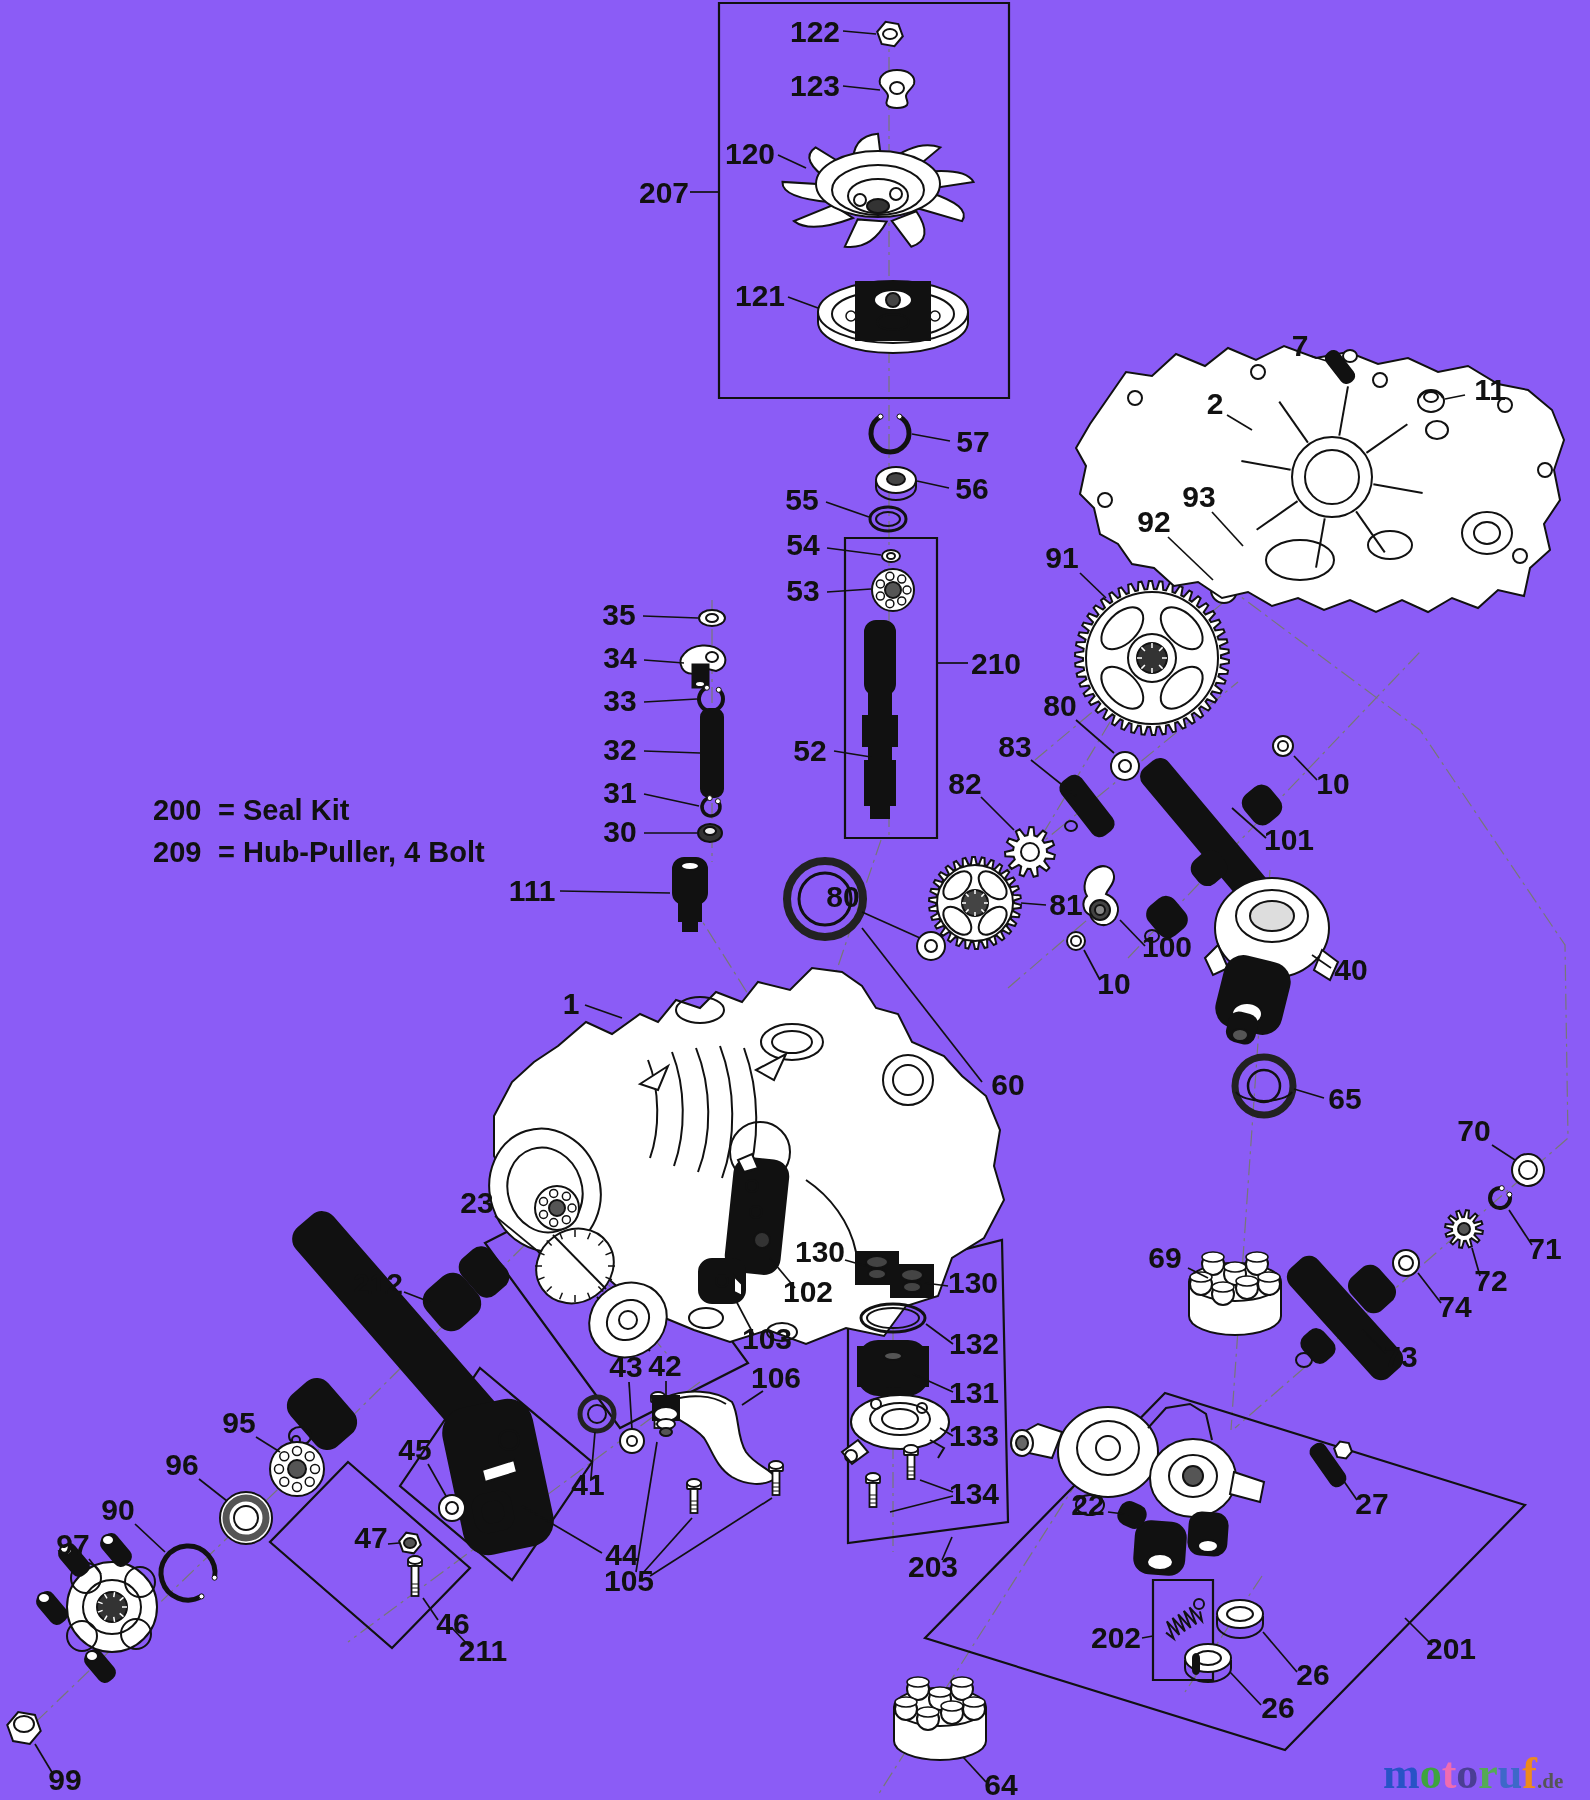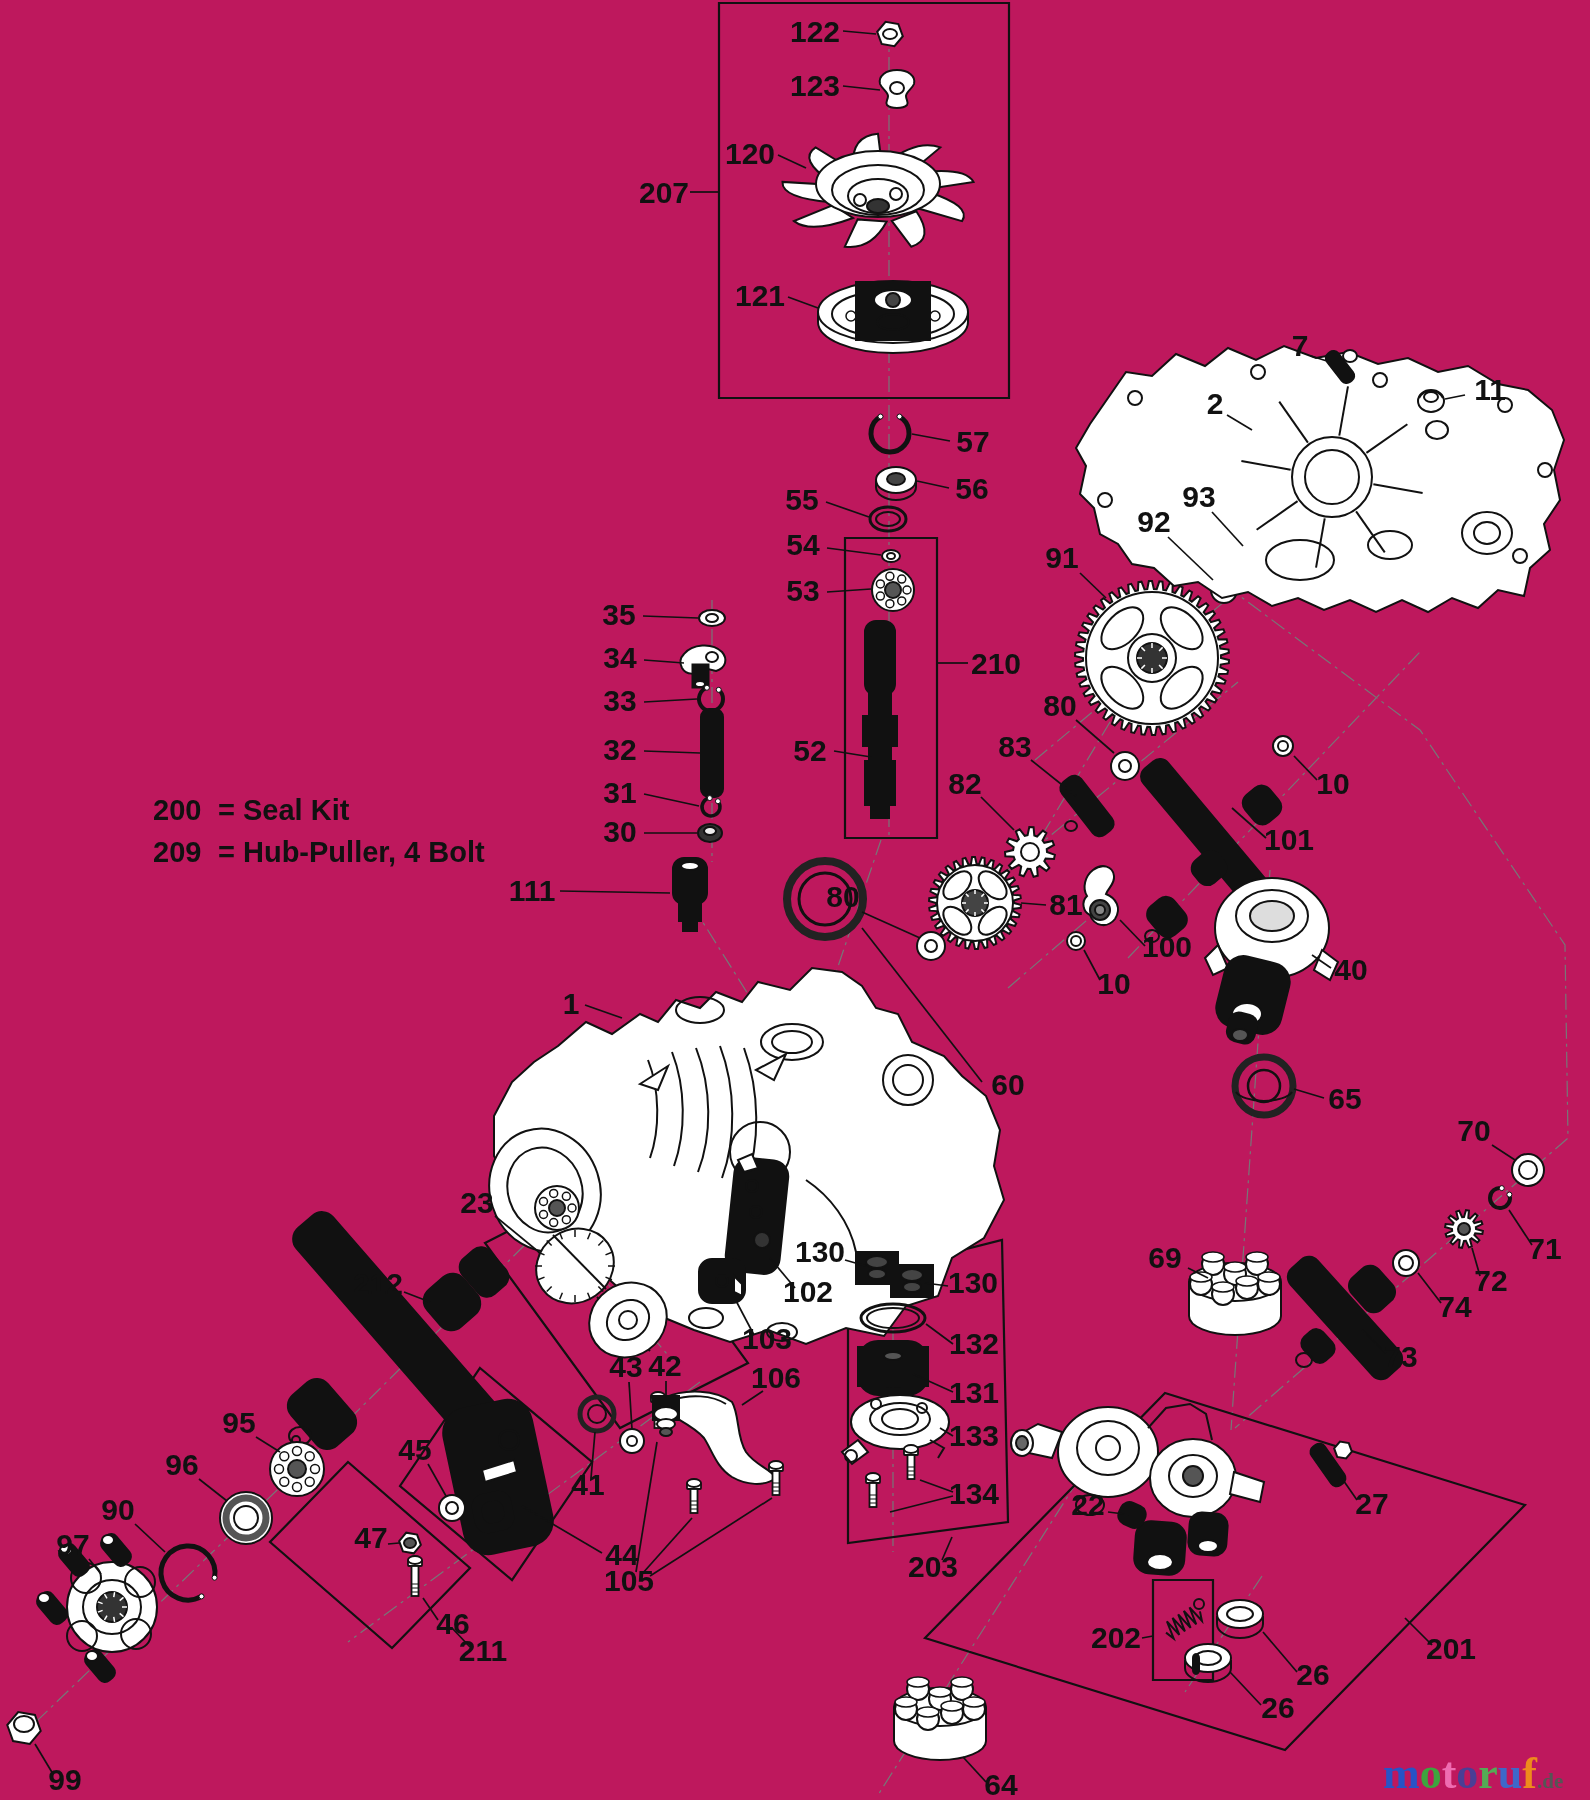--- a/index.html
+++ b/index.html
@@ -1,16 +1,16 @@
 <!DOCTYPE html>
 <html><head>
 <meta charset="utf-8">
 <style>
   html,body{margin:0;padding:0;background:#fff;}
-  #stage{position:relative;width:1590px;height:1800px;background:#be185d;overflow:hidden;
+  #stage{position:relative;width:1590px;height:1800px;background:#8b5cf6;overflow:hidden;
          font-family:"Liberation Sans",sans-serif;}
   svg{position:absolute;left:0;top:0;}
   .lbl{font-family:"Liberation Sans",sans-serif;font-weight:bold;font-size:30px;fill:#111;}
   .legend{font-family:"Liberation Sans",sans-serif;font-weight:bold;font-size:29px;fill:#111;}
   .wm{font-family:"Liberation Serif",serif;font-weight:bold;}
 </style>
 </head>
 <body>
 
 <div id="stage">

